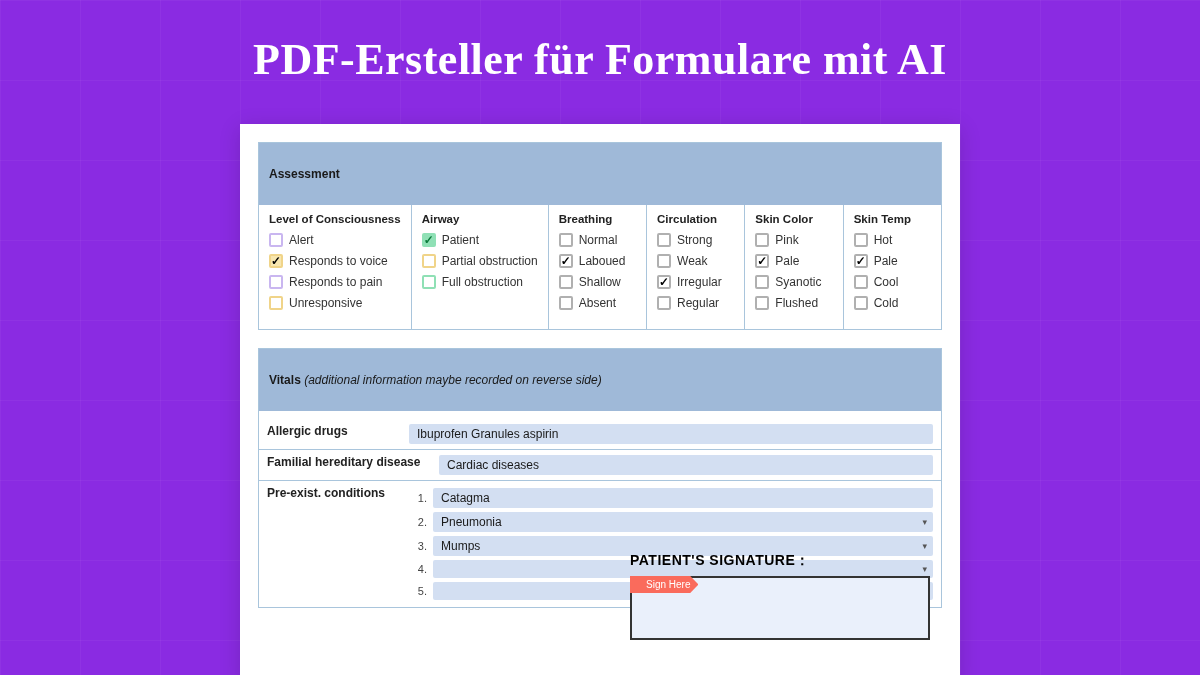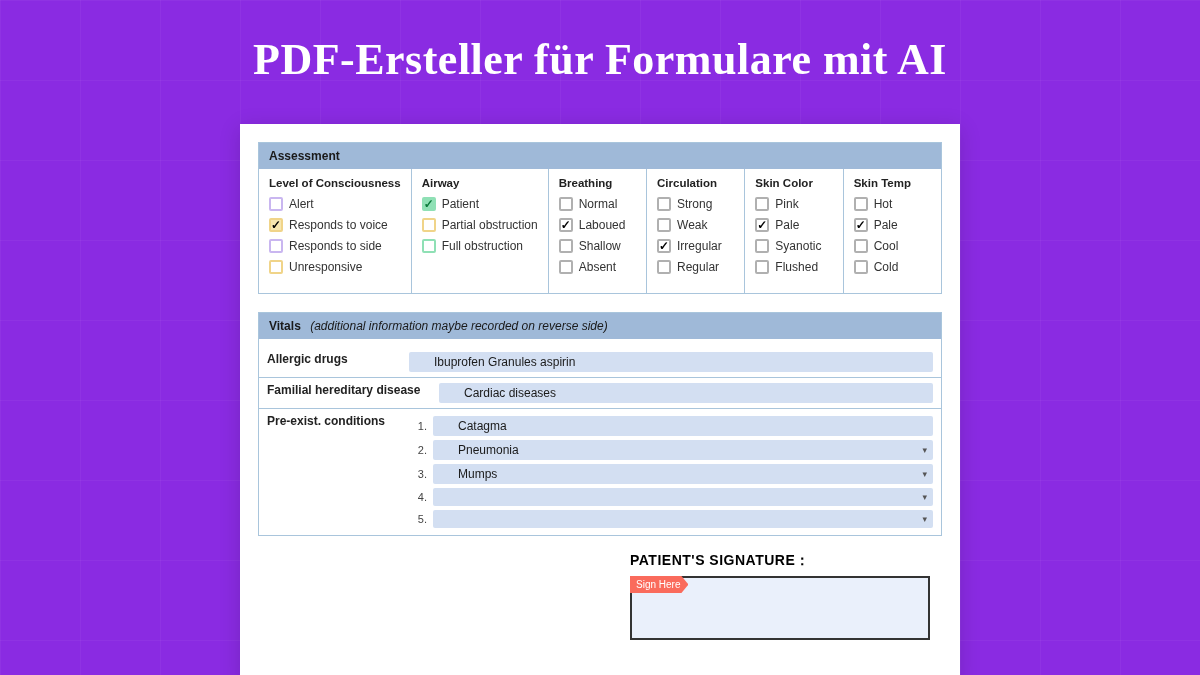--- a/index.html
+++ b/index.html
@@ -35,26 +35,25 @@
   }
   .panel {
     border: 1px solid #a9c5dc;
     margin-bottom: 18px;
   }
   .panel-header {
     background: #9fb9d8;
     color: #1a1a1a;
     font-weight: bold;
     font-size: 12px;
-    padding: 6px 10px;
+    padding: 24px 10px;
   }
   .panel-header .note {
     font-weight: normal;
     font-style: italic;
-    margin-left: 6px;
   }
   
   .assess-body {
     display: flex;
   }
   .assess-col {
     border-right: 1px solid #a9c5dc;
     padding: 8px 10px 12px 10px;
     flex: 1 1 0;
   }
@@ -109,21 +108,21 @@
     color: #222;
     flex-shrink: 0;
   }
   .vcontent {
     flex: 1;
     padding: 4px 6px 4px 0;
   }
   .pill {
     background: #d3dff2;
     border-radius: 2px;
-    padding: 3px 25px;
+    padding: 3px 8px;
     font-size: 12px;
     color: #1a1a1a;
     margin: 1px 2px 1px 0;
     display: block;
     position: relative;
   }
   .cond-list { list-style: none; }
   .cond-row { display:flex; align-items:center; margin:2px 0; }
   .cond-num { width: 18px; text-align:right; font-size:11px; color:#444; margin-right:6px; }
   .cond-pill { flex:1; min-height:18px; position:relative; }
@@ -150,21 +149,21 @@
     background: #eaf0fb;
     position: relative;
   }
   .sign-here {
     position:absolute;
     left:-2px;
     top:-2px;
     background:#fa6b5c;
     color:#fff;
     font-size:10px;
-    padding:3px 8px 3px 6px;
+    padding:3px 8px 3px 16px;
     clip-path: polygon(0 0, 88% 0, 100% 50%, 88% 100%, 0 100%);
   }
 </style>
 </head>
 <body>
 
 <div class="hero-title">PDF-Ersteller für Formulare mit AI</div>
 
 <div class="doc">
 
@@ -176,21 +175,21 @@
           <div class="chk">
             <span class="box c-purple"></span>
             <span>Alert</span>
           </div>
           <div class="chk">
             <span class="box c-yellow checked filled-yellow">✓</span>
             <span>Responds to voice</span>
           </div>
           <div class="chk">
             <span class="box c-purple"></span>
-            <span>Responds to side</span>
+            <span>Responds to pain</span>
           </div>
           <div class="chk">
             <span class="box c-yellow"></span>
             <span>Unresponsive</span>
           </div>
         </div>
         <div class="assess-col">
           <div class="col-title">Airway</div>
           <div class="chk">
             <span class="box c-green checked filled-green" style="color: rgb(10, 122, 58);">✓</span>

